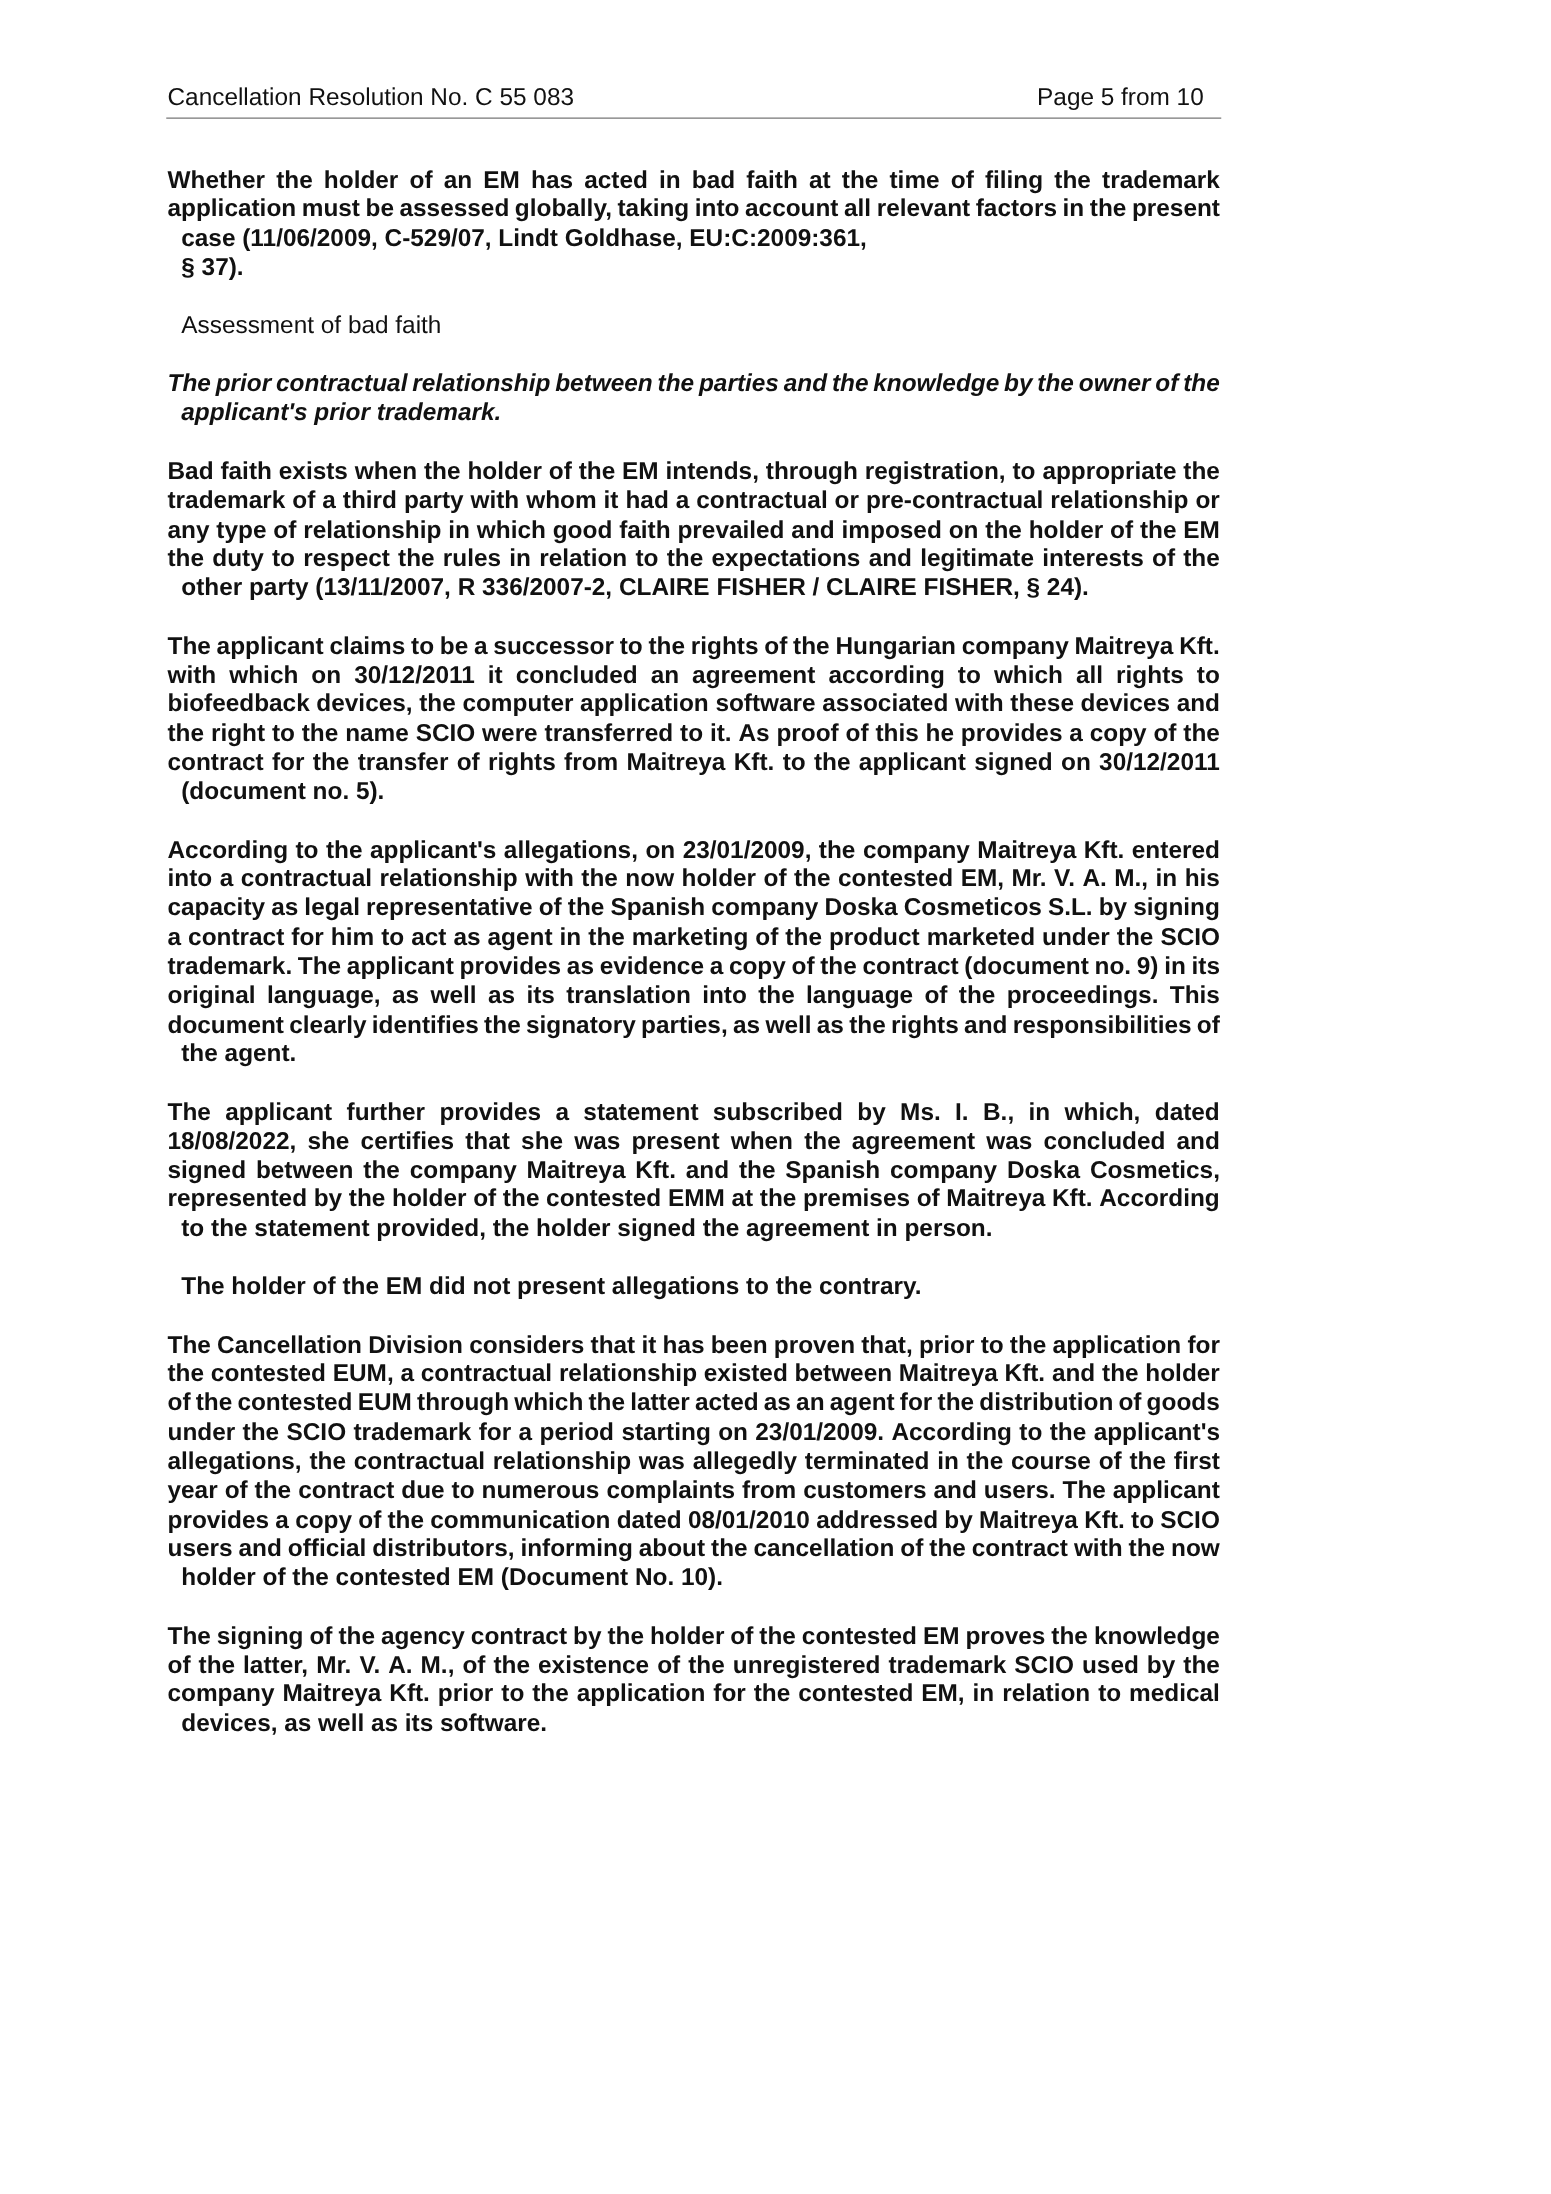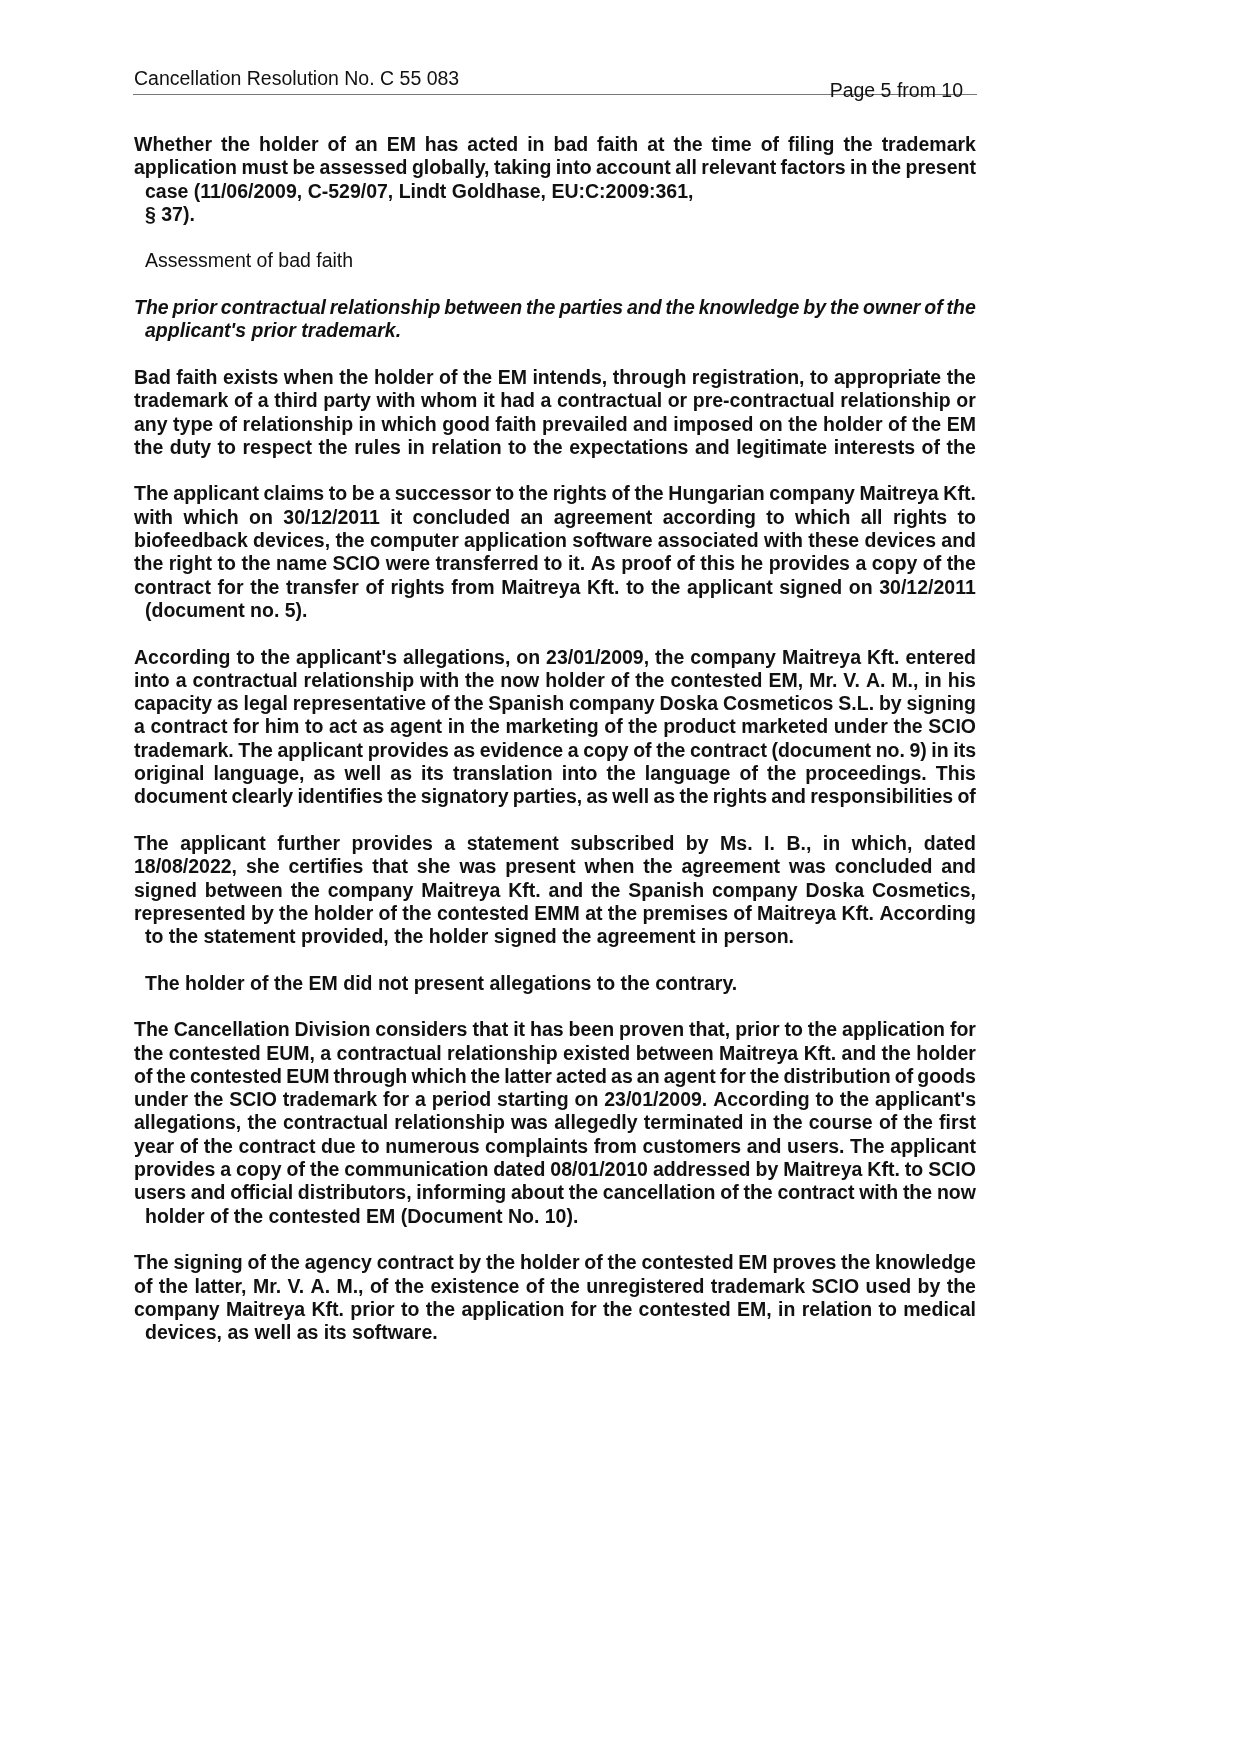--- a/index.html
+++ b/index.html
@@ -1,21 +1,21 @@
 <!DOCTYPE html>
 <html><head>
 <meta charset="utf-8">
 <style>
   html, body { margin: 0; padding: 0; background: #ffffff; }
   body { width: 1241px; height: 1755px; position: relative; overflow: hidden;
          font-family: "Liberation Sans", sans-serif; color: #111111; }
   .header { position: absolute; left: 133px; top: 64px; width: 844px; height: 30px;
             border-bottom: 1.5px solid #777777; font-size: 19.5px; line-height: 28px; }
   .header .left { position: absolute; left: 1px; top: 0; }
-  .header .right { position: absolute; right: 14px; top: 12px; text-align: center; }
+  .header .right { position: absolute; right: 14px; top: 0; text-align: center; }
   .header b { font-weight: normal; }
   .content { position: absolute; left: 134px; top: 133px; width: 842px; font-size: 19.5px; line-height: 23.3px; }
   .para { margin: 0 0 23.3px 0; font-weight: bold; }
   .heading { font-weight: normal; margin: 0 0 23.3px 0; }
   .italic { font-style: italic; }
   .jl { display: flex; justify-content: space-between; white-space: nowrap; height: 23.3px; }
   .ll { display: block; white-space: nowrap; height: 23.3px; margin-left: 11px; }
 </style>
 </head>
 <body>
@@ -154,20 +154,21 @@
         <span>relation</span>
         <span>to</span>
         <span>the</span>
         <span>expectations</span>
         <span>and</span>
         <span>legitimate</span>
         <span>interests</span>
         <span>of</span>
         <span>the</span>
       </div>
+      <div class="ll">other party (13/11/2007, R 336/2007-2, CLAIRE FISHER / CLAIRE FISHER, § 24).</div>
     </div>
     <div class="para">
       <div class="jl">
         <span>The</span>
         <span>applicant</span>
         <span>claims</span>
         <span>to</span>
         <span>be</span>
         <span>a</span>
         <span>successor</span>
@@ -364,20 +365,21 @@
         <span>parties,</span>
         <span>as</span>
         <span>well</span>
         <span>as</span>
         <span>the</span>
         <span>rights</span>
         <span>and</span>
         <span>responsibilities</span>
         <span>of</span>
       </div>
+      <div class="ll">the agent.</div>
     </div>
     <div class="para">
       <div class="jl">
         <span>The</span>
         <span>applicant</span>
         <span>further</span>
         <span>provides</span>
         <span>a</span>
         <span>statement</span>
         <span>subscribed</span>

